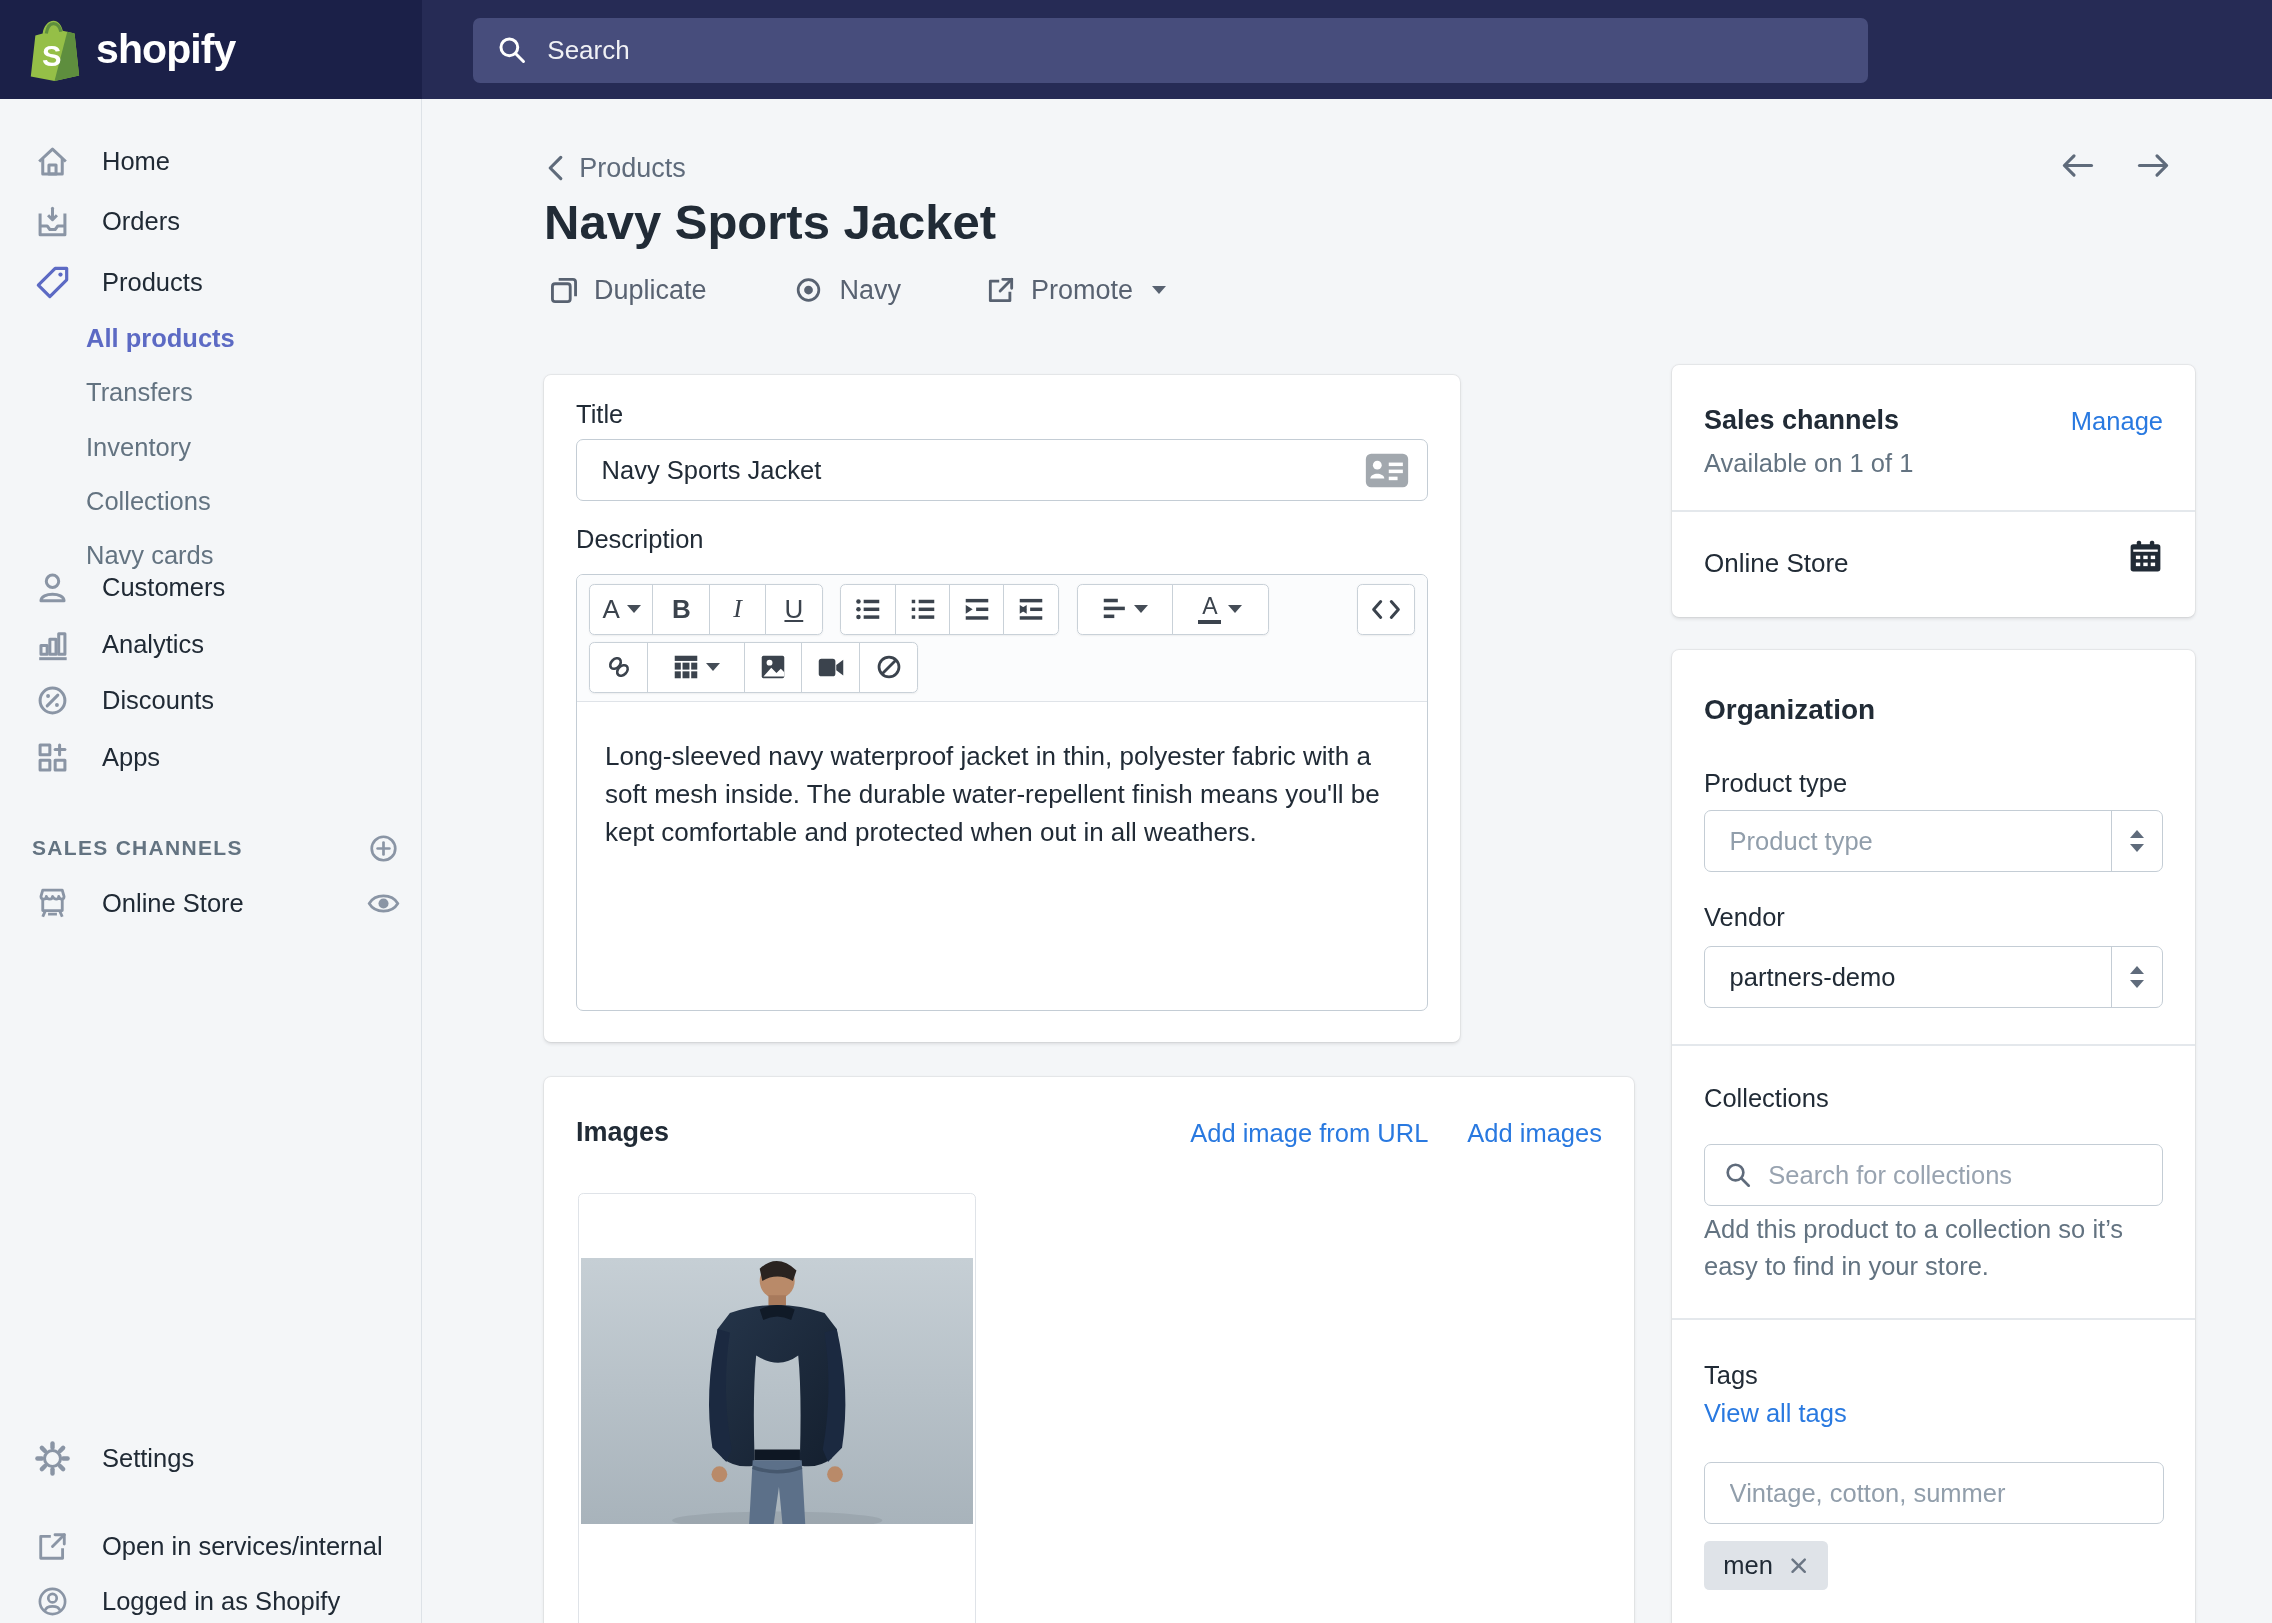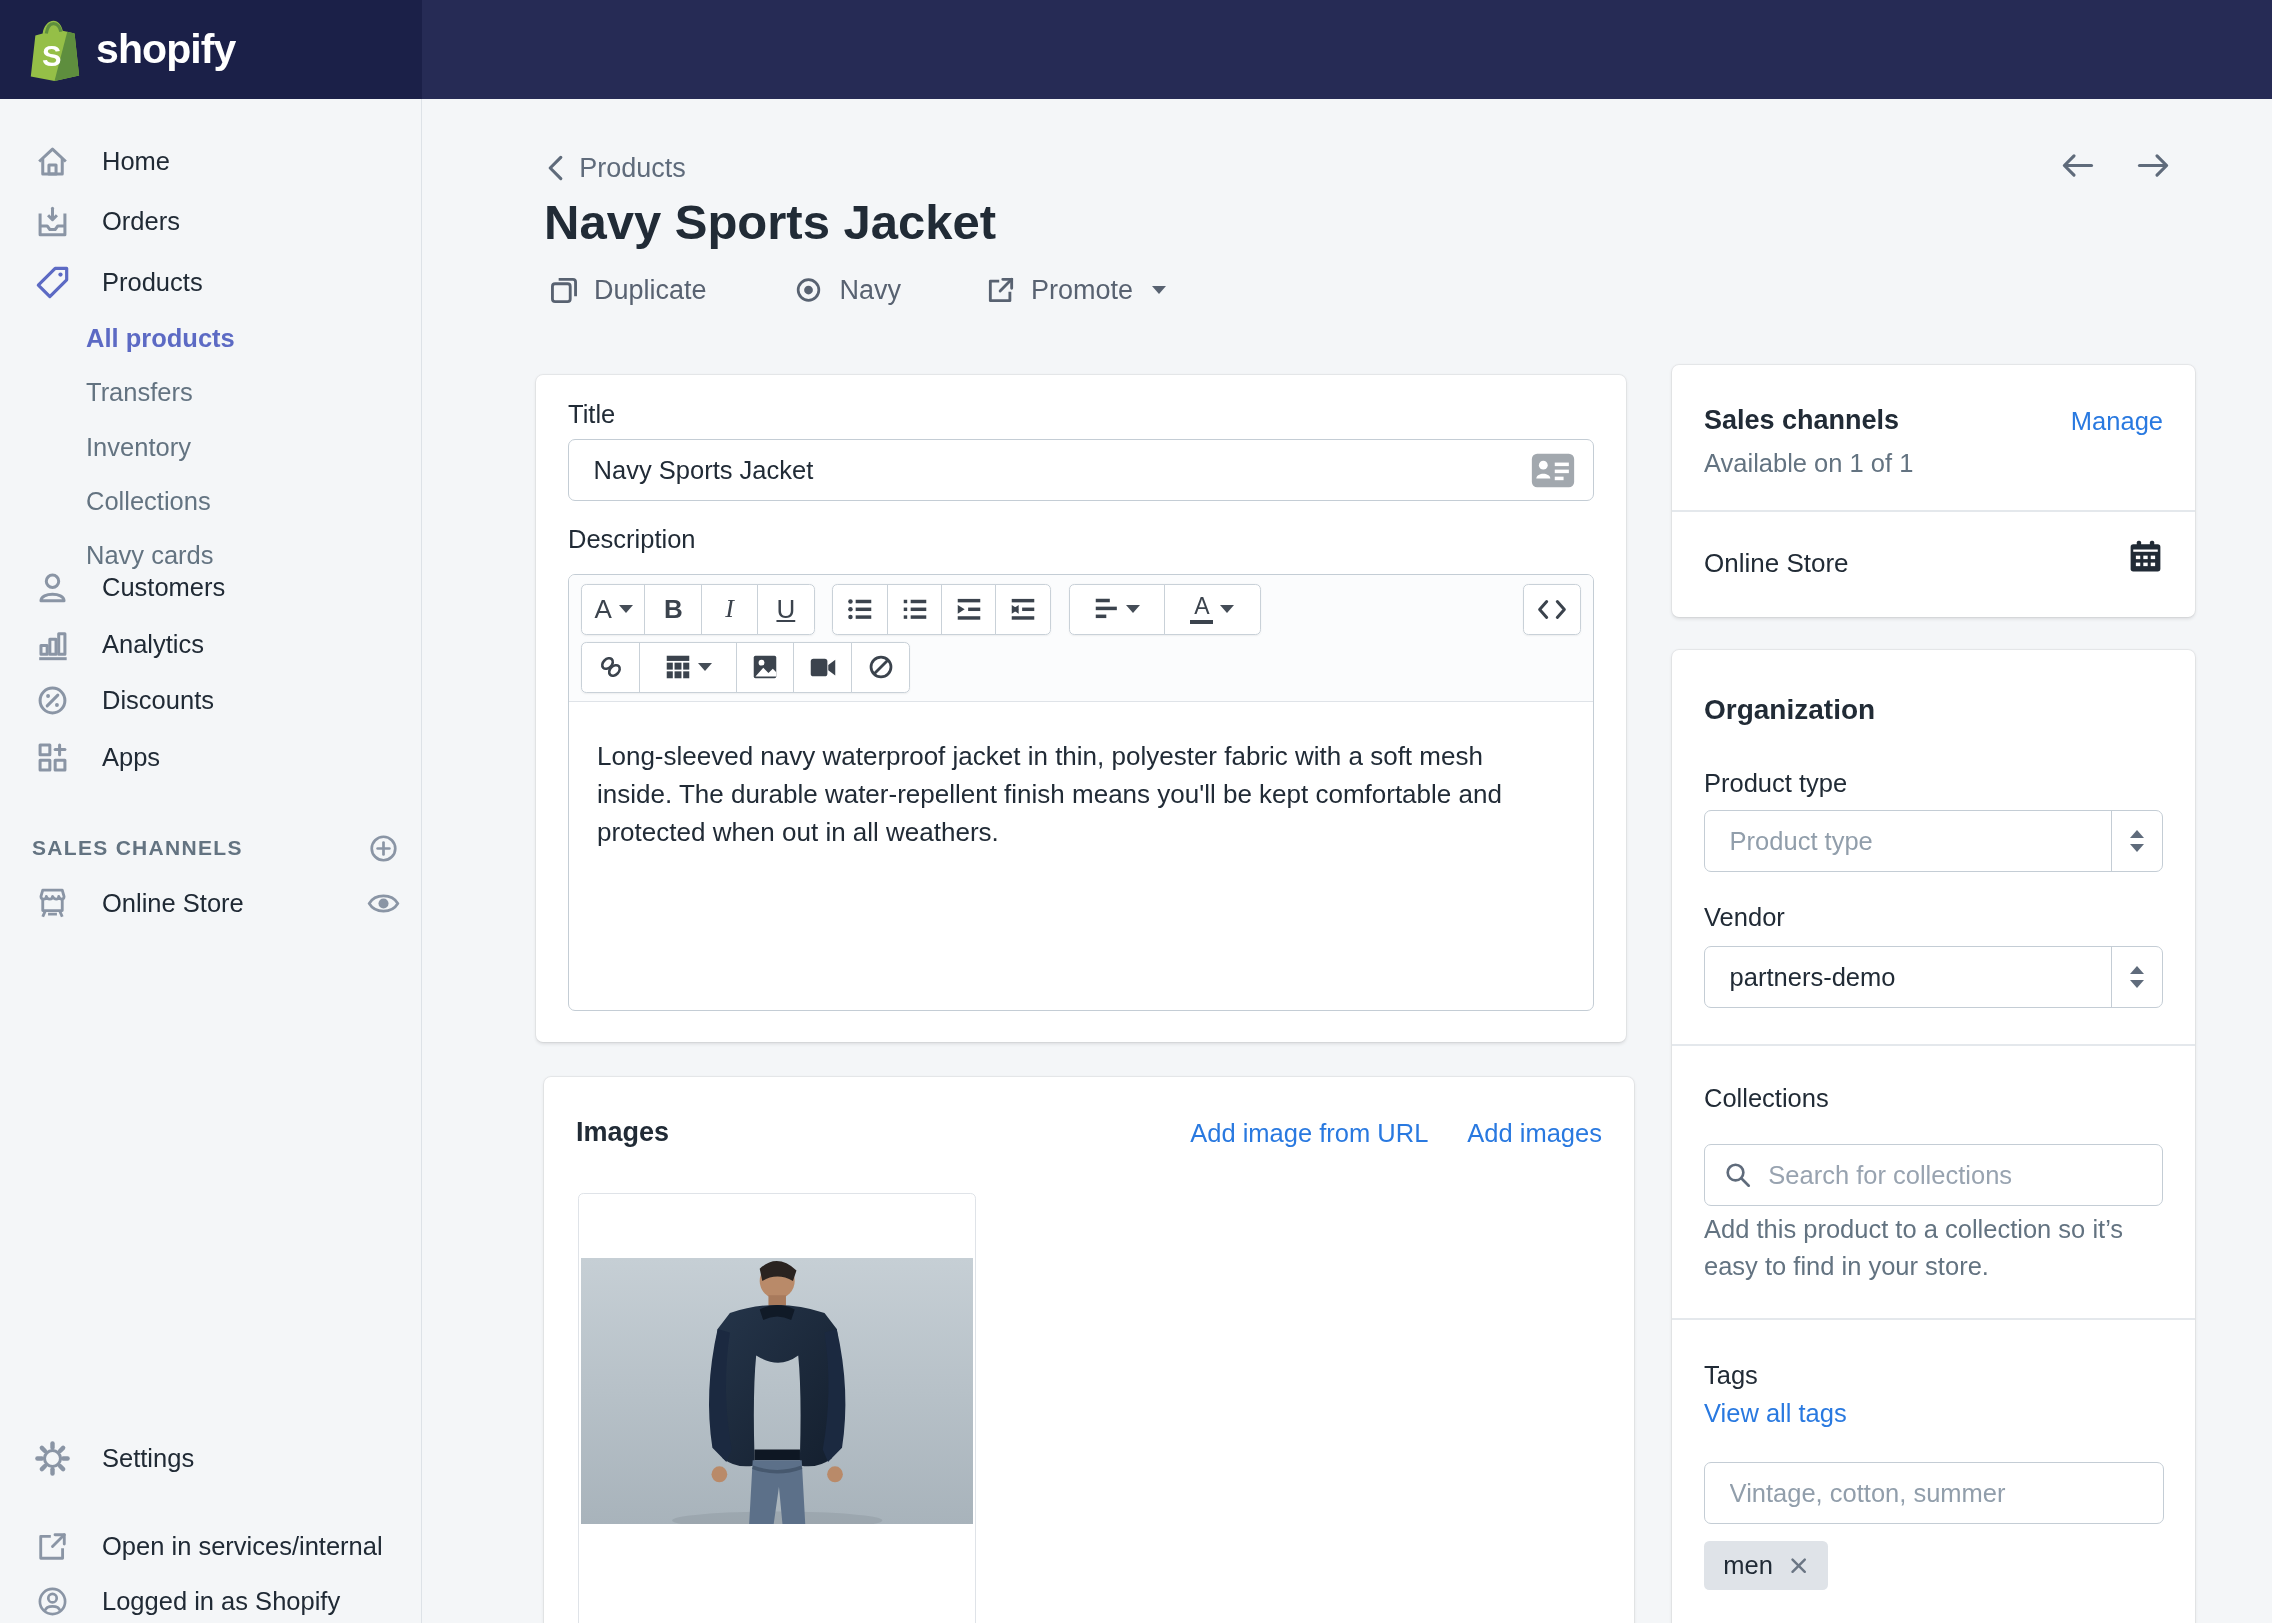--- a/index.html
+++ b/index.html
@@ -40,21 +40,21 @@
 
   #breadcrumb { position:absolute; left:122px; top:46px; height:46px; display:flex; align-items:center; gap:12.3px; cursor:pointer; }
   #breadcrumb span { font-size:27px; color:#5f6b7b; }
   #nav-arrows { position:absolute; top:49px; right:99px; display:flex; gap:37px; }
   #page-title { position:absolute; left:122px; top:95px; font-size:49px; font-weight:700; color:#212b36; }
   #action-row { position:absolute; left:126px; top:175px; display:flex; align-items:center; gap:84px; }
   .action-btn { display:flex; align-items:center; gap:14px; cursor:pointer; }
   .action-btn span { font-size:27px; color:#586271; }
 
   
-  #card-main { left:114px; top:276px; width:1090px; height:667px; }
+  #card-main { left:122px; top:276px; width:916px; height:667px; }
   #card-images { left:122px; top:978px; width:1090px; height:686px; }
   #card-sales { left:1250px; top:266px; width:523px; height:252px; }
   #card-org { left:1250px; top:551px; width:523px; height:1003px; }
 
   #title-input-wrap { position:absolute; left:32px; right:32px; top:64px; height:62px; }
   #title-input-wrap input { padding-right:79px; }
   #title-input-wrap .input-icon { position:absolute; right:17.6px; top:13px; }
 
   
   #editor { position:absolute; left:32px; right:32px; top:199px; height:437px; border:1.8px solid #c4cdd5; border-radius:7px; overflow:hidden; background:#fff; }
@@ -117,20 +117,29 @@
         <svg width="55" height="62" viewBox="0 0 60 68">
           <path d="M44 14 L52 16 L57 62 L30 68 L4 63 L9 18 L17 16 C18 8 23 2 29 2 C34 2 38 7 39 13 Z" fill="#95bf47"></path>
           <path d="M44 14 L52 16 L57 62 L30 68 Z" fill="#5e8e3e"></path>
           <path d="M21 16 C22 9 25 5 29 5 C33 5 36 9 37 14" fill="none" stroke="#5e8e3e" stroke-width="3.5"></path>
           <text x="27" y="52" font-size="32" font-weight="bold" fill="#ffffff" text-anchor="middle" font-family="Liberation Sans, sans-serif">S</text>
         </svg>
       </span>
       <span class="logo-word">shopify</span>
     </div>
 
+    <div id="search-field">
+      <span class="sicon" style="width:32px;height:32px;">
+        <svg width="30" height="30" viewBox="0 0 34 34">
+            <circle cx="14" cy="14" r="9.5" fill="none" stroke="#ffffff" stroke-width="3.4"></circle>
+            <line x1="21" y1="21" x2="30" y2="30" stroke="#ffffff" stroke-width="3.4" stroke-linecap="round"></line>
+          </svg>
+      </span>
+      <input type="text" placeholder="Search" style="">
+    </div>
 
   </div>
 
   <div id="sidebar">
 
     <div class="srow" style="top:34px;">
       <span class="sicon">
         <svg width="39" height="39" viewBox="0 0 44 44" fill="none" stroke="#8a95a5" stroke-width="3.4" stroke-linejoin="round">
             <path d="M7 22 L22 8 L37 22"></path>
             <path d="M11 19 V36 H33 V19"></path>

